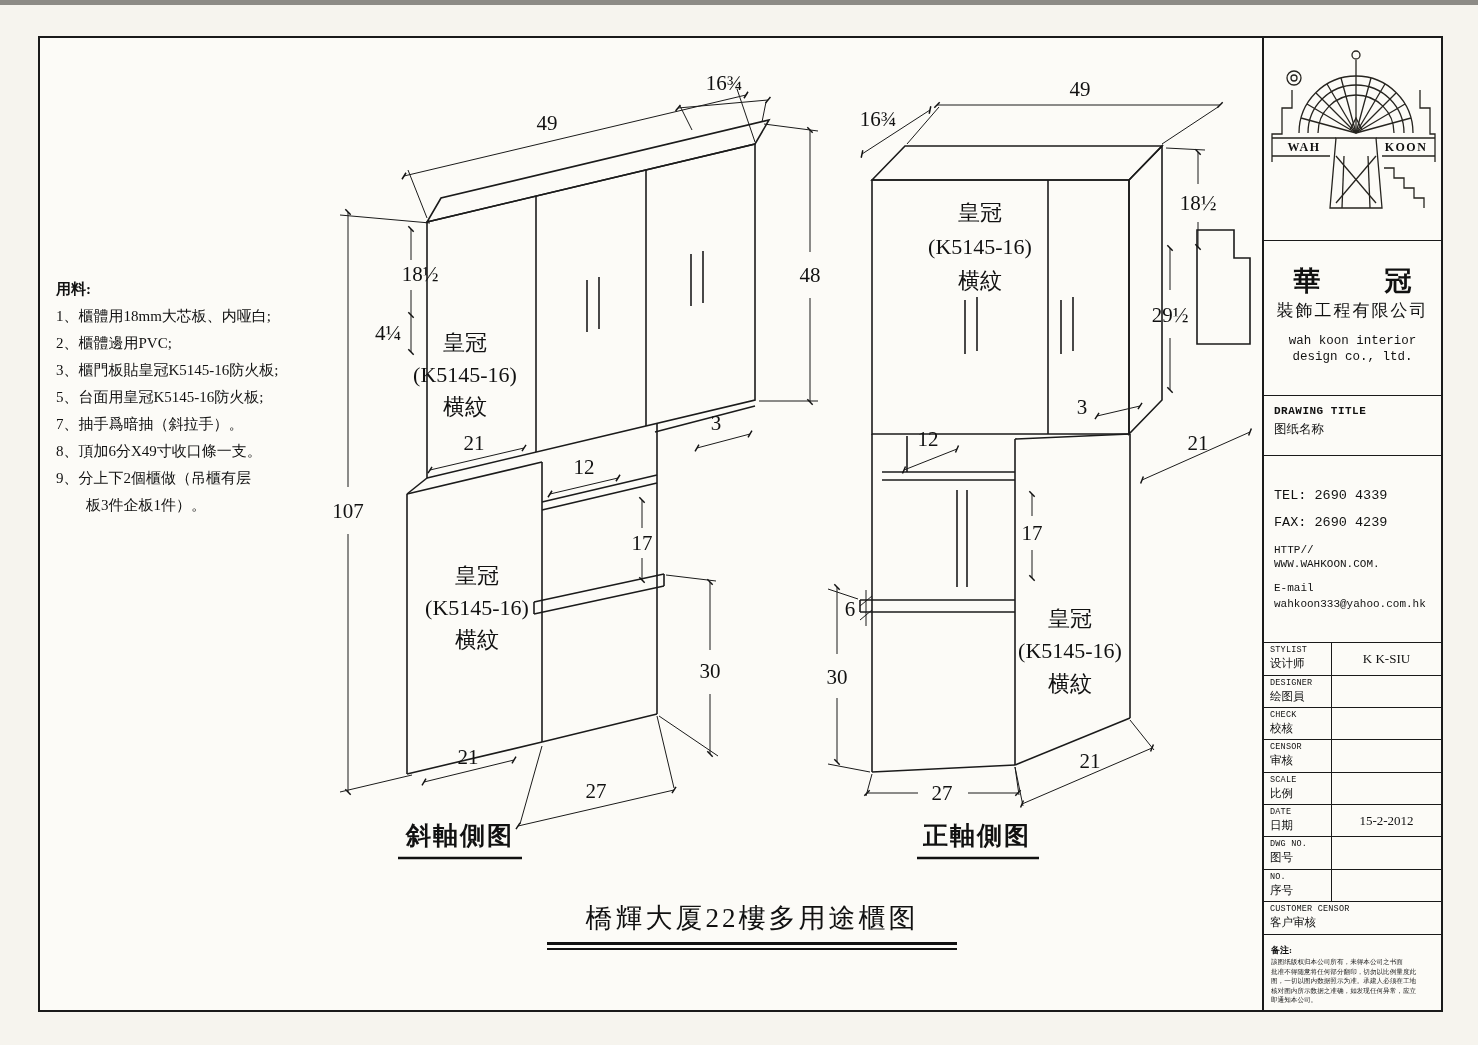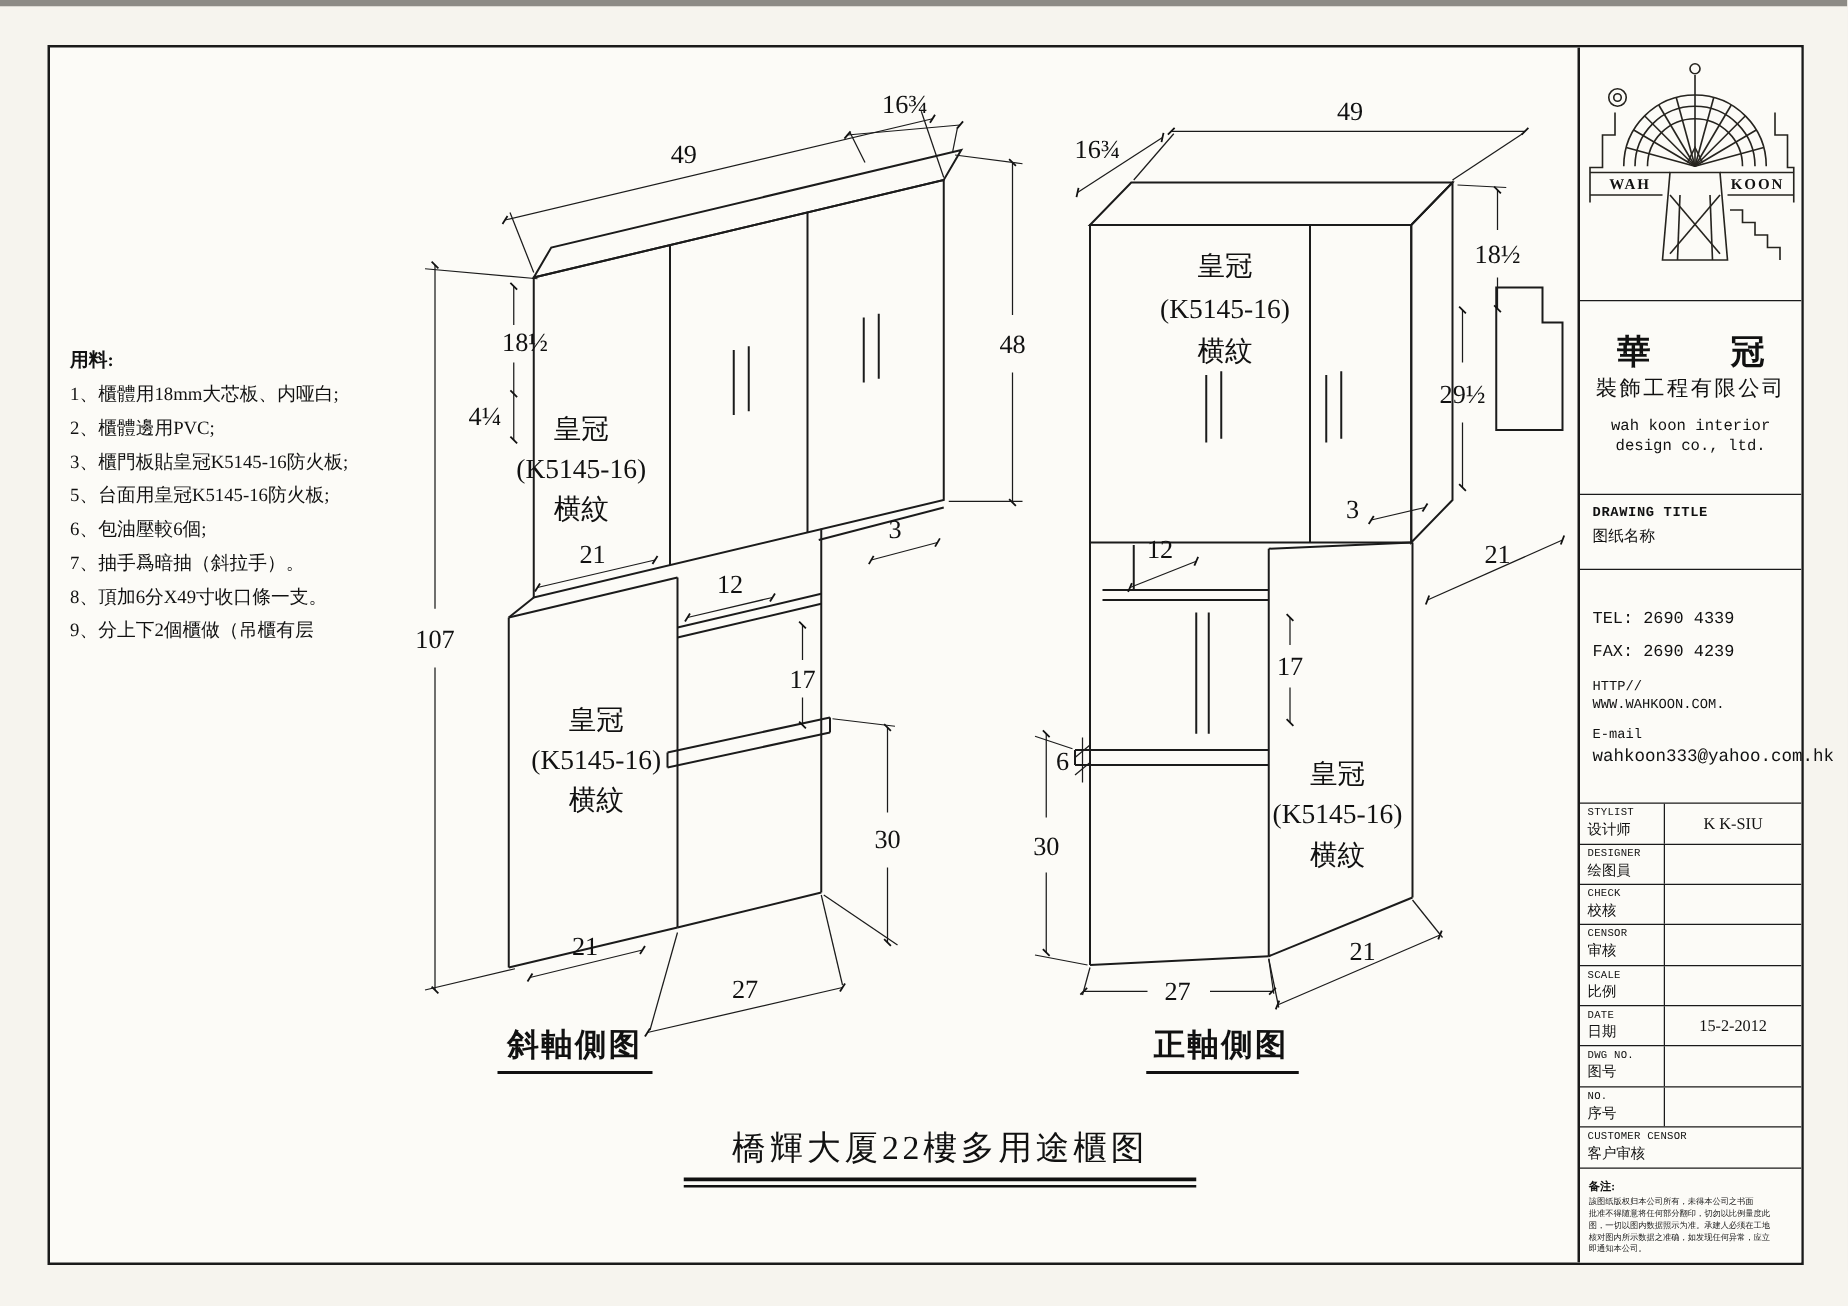--- a/index.html
+++ b/index.html
@@ -32,21 +32,21 @@
   .en-line2{margin-top:2px;font-size:12.5px;font-family:"Liberation Mono","DejaVu Sans Mono",monospace;}
   .tb-dt{height:60px;border-bottom:1.5px solid #1a1a1a;padding:9px 10px;box-sizing:border-box;}
   .dt-en{font-size:11px;font-weight:bold;letter-spacing:.5px;font-family:"Liberation Mono","DejaVu Sans Mono",monospace;}
   .dt-cn{font-size:12.5px;margin-top:4px;}
   .tb-contact{height:190px;border-bottom:1.5px solid #1a1a1a;padding:0 10px;box-sizing:border-box;font-family:"Liberation Mono","DejaVu Sans Mono",monospace;}
   .tel{margin-top:32px;font-size:13.5px;}
   .fax{margin-top:12px;font-size:13.5px;}
   .http{margin-top:14px;font-size:11px;}
   .www{margin-top:2px;font-size:11px;}
   .email-label{margin-top:12px;font-size:11px;}
-  .email{margin-top:4px;font-size:14px;}
+  .email{margin-top:4px;font-size:11px;}
   .tb-rows{height:295px;display:flex;flex-direction:column;}
   .tb-row{flex:1;border-bottom:1.5px solid #1a1a1a;display:flex;box-sizing:border-box;}
   .tb-row .lbl{width:67px;padding:2px 0 0 6px;box-sizing:border-box;}
   .tb-row .val{flex:1;border-left:1.5px solid #1a1a1a;display:flex;align-items:center;justify-content:center;font-size:13px;}
   .tb-row.full .lbl{width:100%;}
   .lbl .en{font-size:8.5px;letter-spacing:.2px;font-family:"Liberation Mono","DejaVu Sans Mono",monospace;}
   .lbl .cn{font-size:11.5px;margin-top:1px;}
   .tb-notes{flex:1;padding:5px 7px;box-sizing:border-box;}
   .nlabel{font-size:9px;font-weight:bold;}
   .nline{font-size:6.6px;line-height:9.5px;color:#222;}
@@ -253,24 +253,24 @@
       </g>
       <line x1="877" y1="820" x2="999" y2="820" stroke="#111" stroke-width="2.5"></line>
     </svg>
 
     <div class="materials">
       <div class="hdr">用料:</div>
       <div>1、櫃體用18mm大芯板、内哑白;</div>
       <div>2、櫃體邊用PVC;</div>
       <div>3、櫃門板貼皇冠K5145-16防火板;</div>
       <div>5、台面用皇冠K5145-16防火板;</div>
-      <div>6、包油壓較6個;</div>
       <div>7、抽手爲暗抽（斜拉手）。</div>
       <div>8、頂加6分X49寸收口條一支。</div>
       <div>9、分上下2個櫃做（吊櫃有层</div>
+      <div class="wrap2">板3件企板1件）。</div>
     </div>
 
     <div class="main-title-wrap">
       <div class="main-title">橋輝大厦22樓多用途櫃图</div>
       <div class="rule1"></div>
       <div class="rule2"></div>
     </div>
 
     <div class="titleblock">
 

